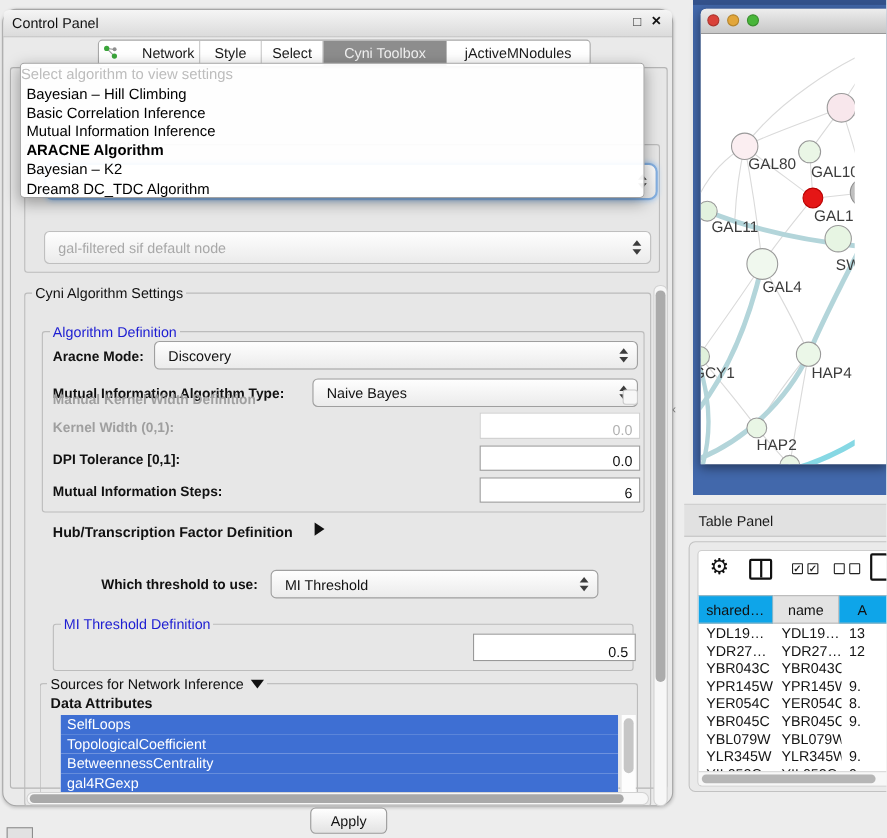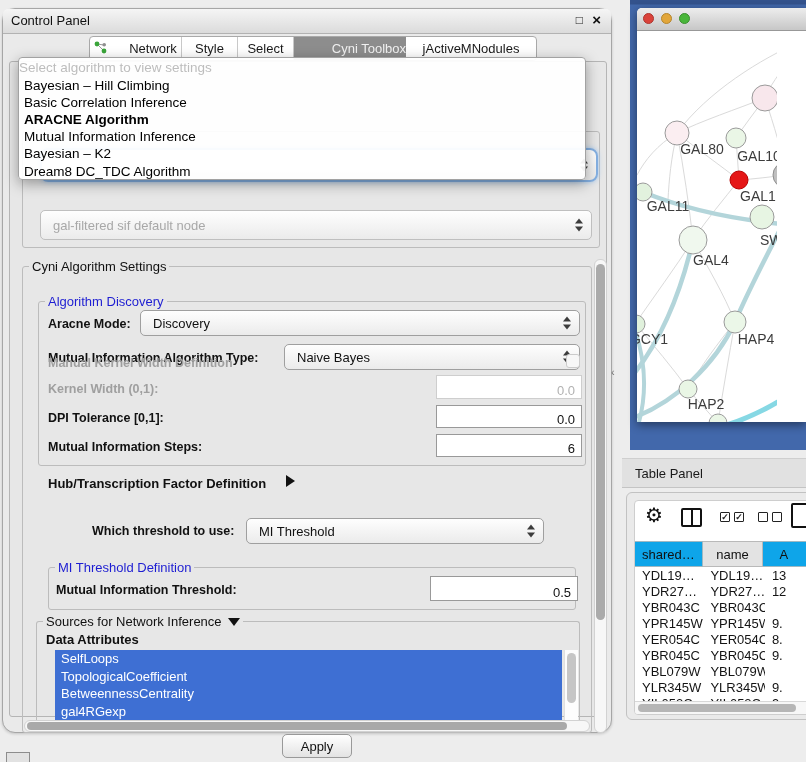--- a/index.html
+++ b/index.html
@@ -11,21 +11,21 @@
   .cp-titlebar{position:absolute;left:0;top:0;right:0;height:24px;background:linear-gradient(#f5f5f5,#dbdbdb);
       border-bottom:1px solid #b2b2b2;border-radius:5px 5px 0 0;}
   .cp-title{position:absolute;left:8px;top:4px;font-size:13px;color:#111;}
   .float-ico{position:absolute;right:28px;top:4px;font-size:12px;color:#222;}
   .close-ico{position:absolute;right:10px;top:2px;font-size:15px;font-weight:bold;color:#111;}
   .tabbar{position:absolute;left:86px;top:27px;height:23px;display:flex;border:1px solid #a9a9a9;
       border-radius:4px;background:#fff;overflow:hidden;}
   .tab{height:100%;display:flex;align-items:center;justify-content:center;font-size:13px;color:#1a1a1a;
       border-right:1px solid #c9c9c9;gap:22px;white-space:nowrap;box-sizing:border-box;}
   .tab:last-child{border-right:none;}
-  .tab.sel{background:#8d8d8d;color:#f1f1f1;border-right:none;justify-content:flex-end;}
+  .tab.sel{background:#8d8d8d;color:#f1f1f1;border-right:none;}
   .inner{position:absolute;left:6px;top:52px;width:598px;height:656px;background:#e7e7e7;
       border:1px solid #b5b5b5;border-radius:3px;box-sizing:border-box;}
   fieldset{position:absolute;margin:0;padding:0;border:1px solid #bcbcbc;border-radius:3px;box-sizing:border-box;}
   legend{margin-left:6px;padding:0 3px;font-size:13px;color:#111;display:flex;align-items:center;gap:6px;white-space:nowrap;}
   .leg-blue{color:#1d1dd2;}.leg-green{color:#3cdc3c;}.leg-gray{color:#a9a9a9;}
   .lbl{position:absolute;font-size:12.5px;font-weight:bold;color:#111;white-space:nowrap;}
   .lbl.dis{color:#9f9f9f;}
   .combo{position:absolute;background:linear-gradient(#fefefe,#ebebeb);border:1px solid #9f9f9f;border-radius:5px;
       font-size:13px;color:#111;display:flex;align-items:center;padding-left:12px;box-sizing:border-box;}
   .combo.dis{color:#a8a8a8;border-color:#bfbfbf;}
@@ -140,21 +140,21 @@
       <div class="combo dis" style="left:30px;top:148px;width:552px;height:30px;">
         <span>gal-filtered sif default node</span>
         <span class="spin"></span>
       </div>
 
       <fieldset style="left:12px;top:197px;width:570px;height:474px;">
         <legend>Cyni Algorithm Settings</legend>
       </fieldset>
 
       <fieldset style="left:28px;top:232px;width:548px;height:172px;">
-        <legend class="leg-blue">Algorithm Discovery</legend>
+        <legend class="leg-blue">Algorithm Definition</legend>
       </fieldset>
       <span class="lbl" style="left:38px;top:255px;">Aracne Mode:</span>
       <div class="combo" style="left:130px;top:248px;width:440px;height:26px;">
         <span>Discovery</span>
         <span class="spin"></span>
       </div>
       <span class="lbl" style="left:38px;top:289px;">Mutual Information Algorithm Type:</span>
       <div class="combo" style="left:274px;top:282px;width:296px;height:26px;">
         <span>Naive Bayes</span>
         <span class="spin"></span>
@@ -178,21 +178,20 @@
       <span class="tri-right" style="left:276px;top:413px;"></span>
 
       <span class="lbl" style="left:82px;top:462px;">Which threshold to use:</span>
       <div class="combo" style="left:236px;top:456px;width:298px;height:26px;">
         <span>MI Threshold</span>
         <span class="spin"></span>
       </div>
       <fieldset style="left:38px;top:498px;width:528px;height:50px;">
         <legend class="leg-blue">MI Threshold Definition</legend>
       </fieldset>
-      <span class="lbl" style="left:46px;top:521px;">Mutual Information Threshold:</span>
       <div class="tfield" style="left:420px;top:514px;width:148px;height:25px;">
         <span>0.5</span>
       </div>
 
       <fieldset style="left:26px;top:552px;width:544px;height:116px;border-bottom:none;">
         <legend>
           <span>Sources for Network Inference</span>
           <span class="tri-down"></span>
         </legend>
       </fieldset>
@@ -218,22 +217,22 @@
         <span>Apply</span>
       </div>
 
     </div>
 
     <div class="popup">
       <div class="popup-prompt">Select algorithm to view settings</div>
       <div id="popup-items">
           <div class="pitem">Bayesian – Hill Climbing</div>
           <div class="pitem">Basic Correlation Inference</div>
+          <div class="pitem">Mutual Information Inference</div>
           <div class="pitem bold">ARACNE Algorithm</div>
-          <div class="pitem">Mutual Information Inference</div>
           <div class="pitem">Bayesian – K2</div>
           <div class="pitem">Dream8 DC_TDC Algorithm</div>
         </div>
     </div>
   </div>
 
   <span class="divmark">‹</span>
 
   <div class="desk-blue">
     <div class="netwin">

